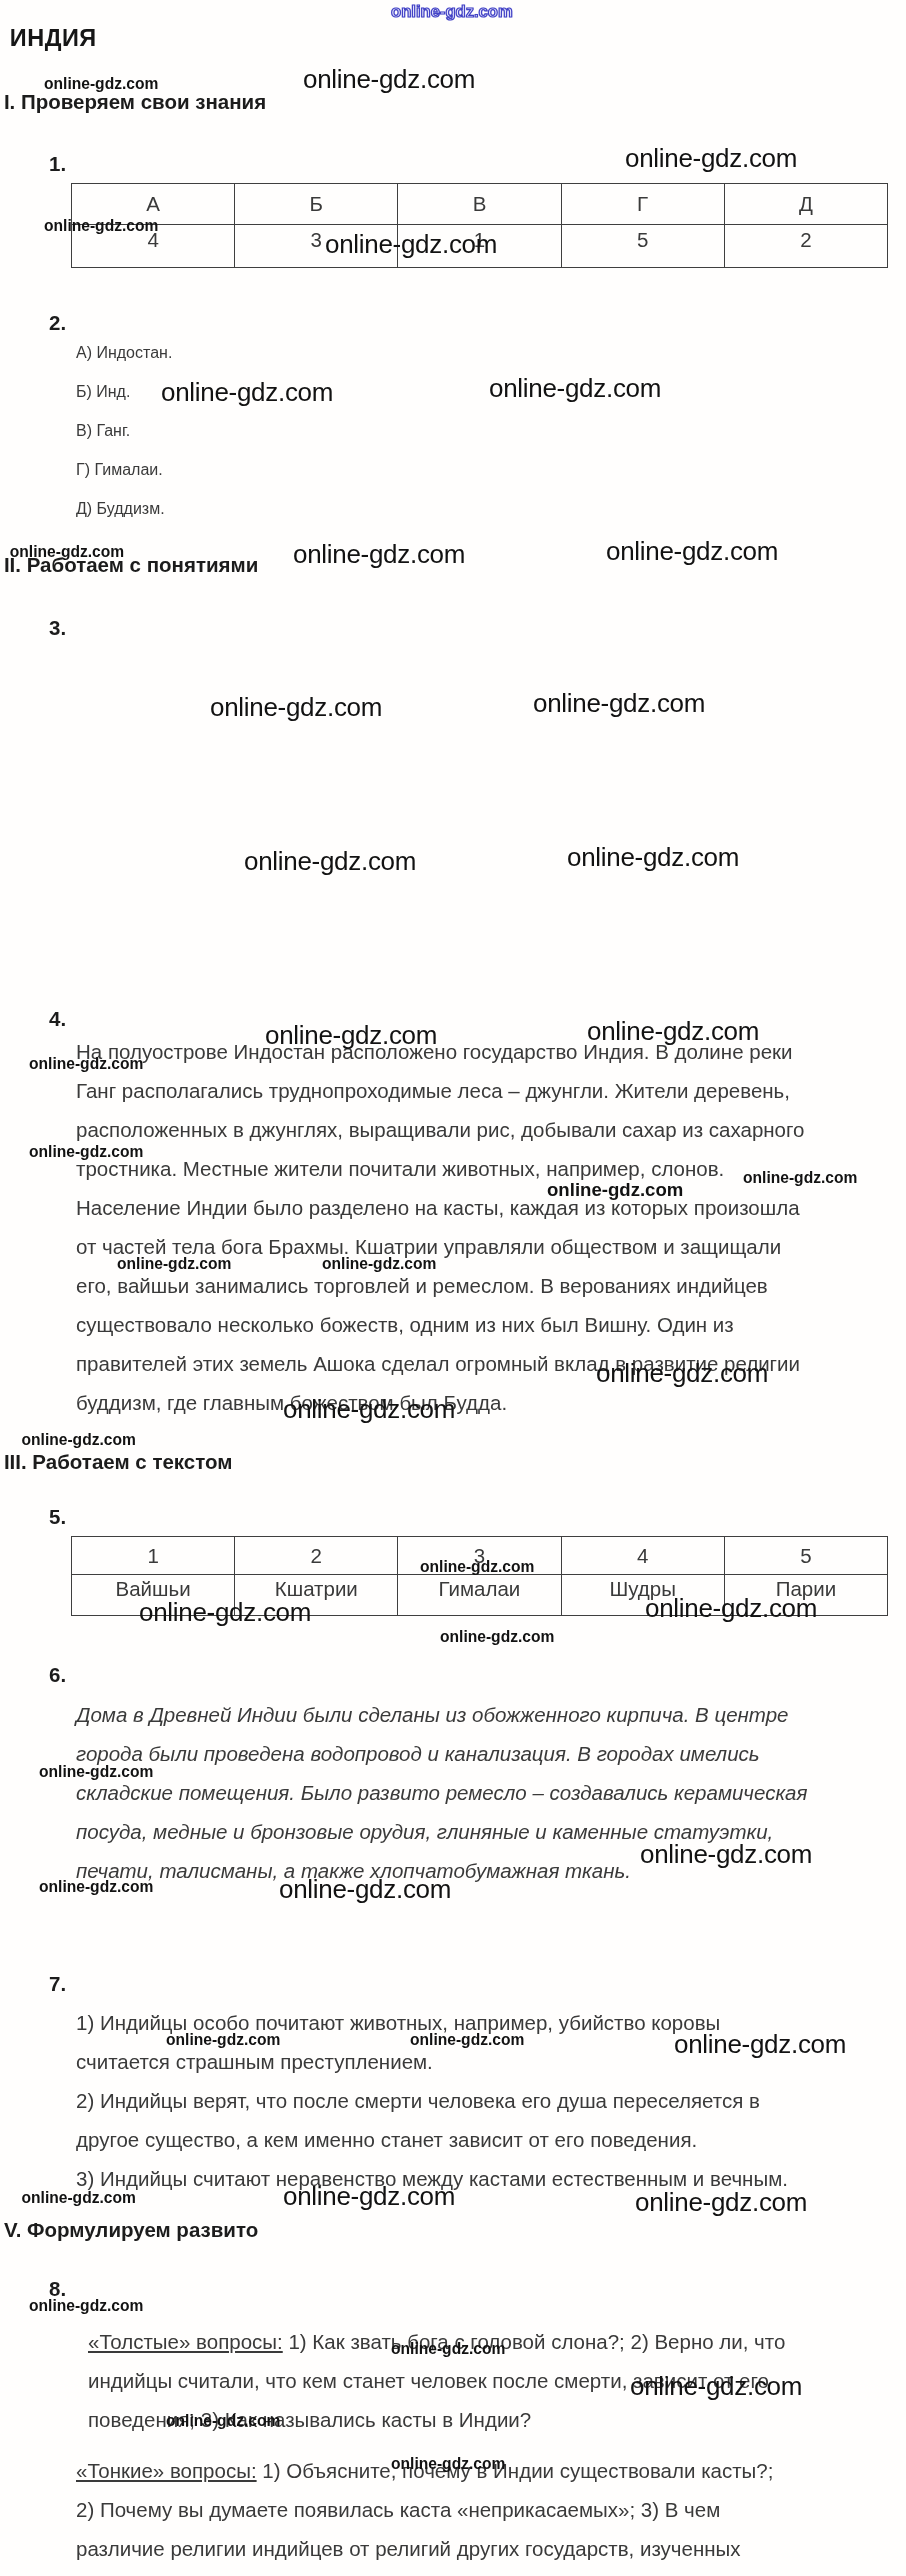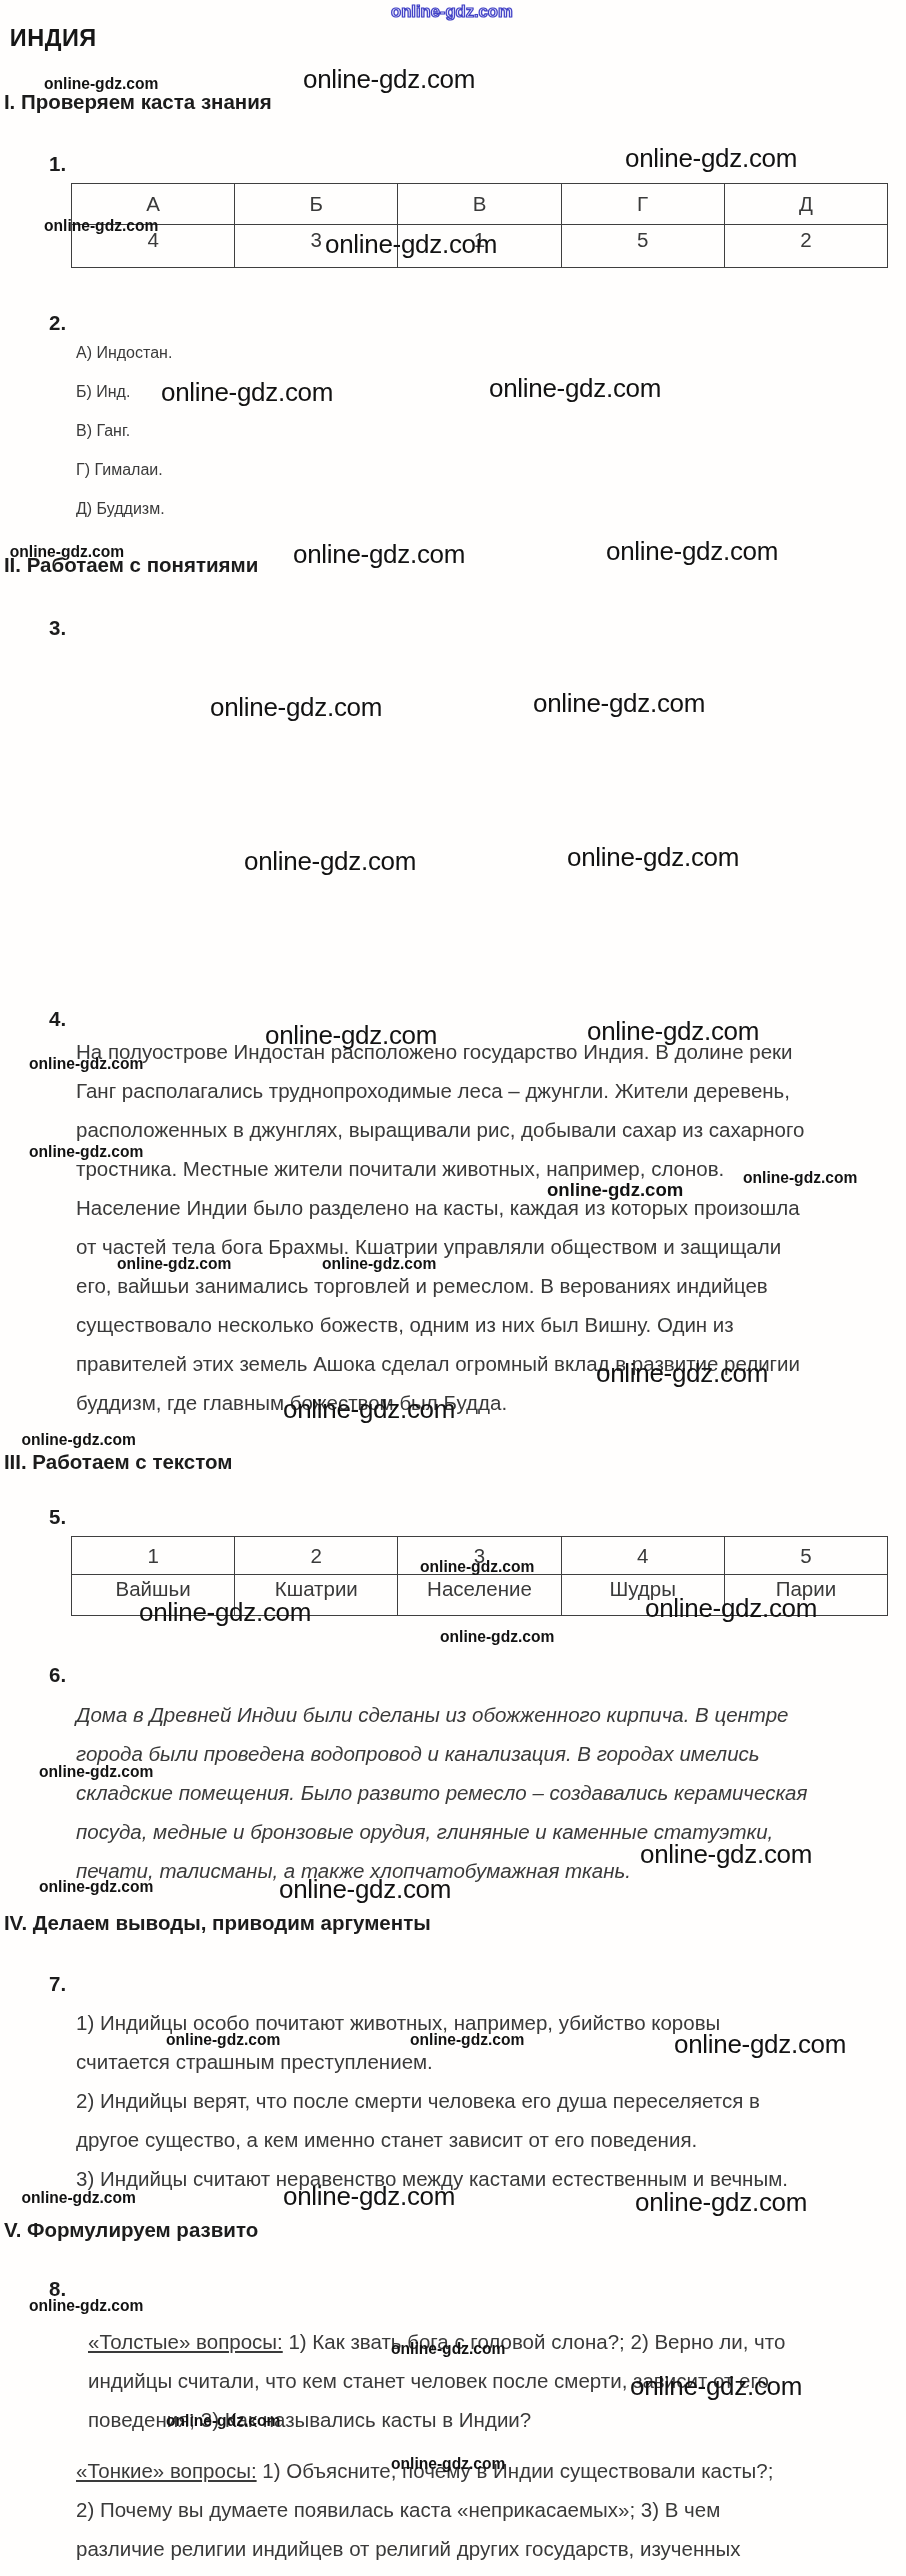--- a/index.html
+++ b/index.html
@@ -63,21 +63,21 @@
     -webkit-text-stroke:1.2px #4343c6;
     text-shadow:0 0 1px #4343c6;
   }
 </style>
 </head>
 <body>
 
 <div class="page">
 
   <div class="abs doc-title">ИНДИЯ</div>
-  <div class="abs sec-heading" style="top:90px;">I. Проверяем каста знания</div>
+  <div class="abs sec-heading" style="top:90px;">I. Проверяем свои знания</div>
 
   <div class="abs qnum" style="left:49px;top:152px;">1.</div>
 
   <table id="table1" class="anstable abs" style="left:71px;top:183px;">
     <tbody>
         <tr>
       <td class="hd">А</td>
       <td class="hd">Б</td>
       <td class="hd">В</td>
       <td class="hd">Г</td>
@@ -125,35 +125,34 @@
         <tr>
       <td class="hd">1</td>
       <td class="hd">2</td>
       <td class="hd">3</td>
       <td class="hd">4</td>
       <td class="hd">5</td>
     </tr>
     <tr>
       <td class="vl">Вайшьи</td>
       <td class="vl">Кшатрии</td>
-      <td class="vl">Население</td>
+      <td class="vl">Гималаи</td>
       <td class="vl">Шудры</td>
       <td class="vl">Парии</td>
     </tr>
   </tbody>
     </table>
 
   <div class="abs qnum" style="left:49px;top:1663px;">6.</div>
   <div class="abs txt" style="left:76px;top:1695px;font-style:italic;">Дома в Древней Индии были сделаны из обожженного кирпича. В центре
 города были проведена водопровод и канализация. В городах имелись
 складские помещения. Было развито ремесло – создавались керамическая
 посуда, медные и бронзовые орудия, глиняные и каменные статуэтки,
 печати, талисманы, а также хлопчатобумажная ткань.</div>
 
-  <div class="abs sec-heading" style="top:1911px;">IV. Делаем выводы, приводим аргументы</div>
   <div class="abs qnum" style="left:49px;top:1972px;">7.</div>
   <div class="abs" style="left:76px;top:2003px;">
     <p class="txt" style="margin:0;">1) Индийцы особо почитают животных, например, убийство коровы
 считается страшным преступлением.</p>
     <p class="txt" style="margin:0;">2) Индийцы верят, что после смерти человека его душа переселяется в
 другое существо, а кем именно станет зависит от его поведения.</p>
     <p class="txt" style="margin:0;">3) Индийцы считают неравенство между кастами естественным и вечным.</p>
   </div>
 
   <div class="abs sec-heading" style="top:2218px;">V. Формулируем развито</div>

